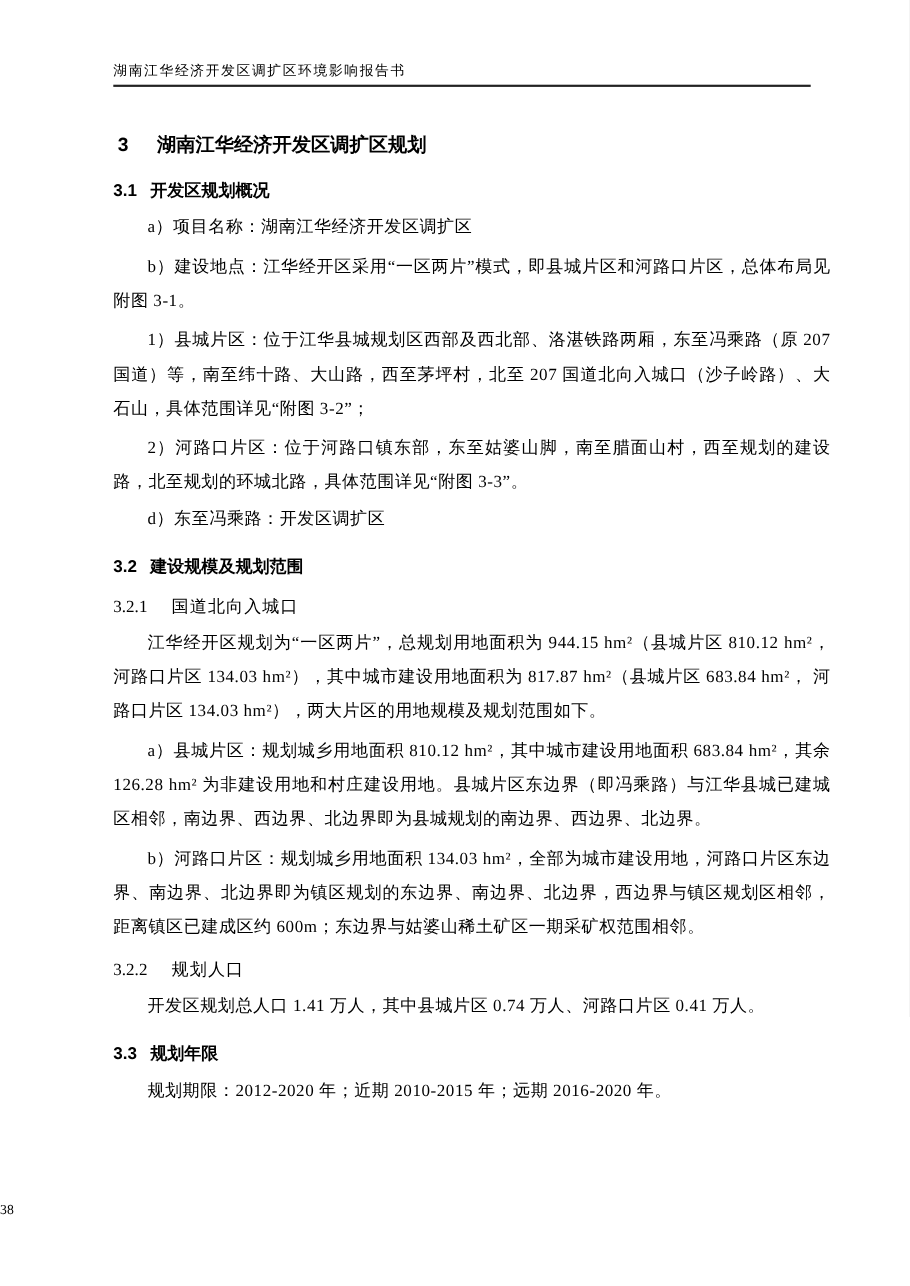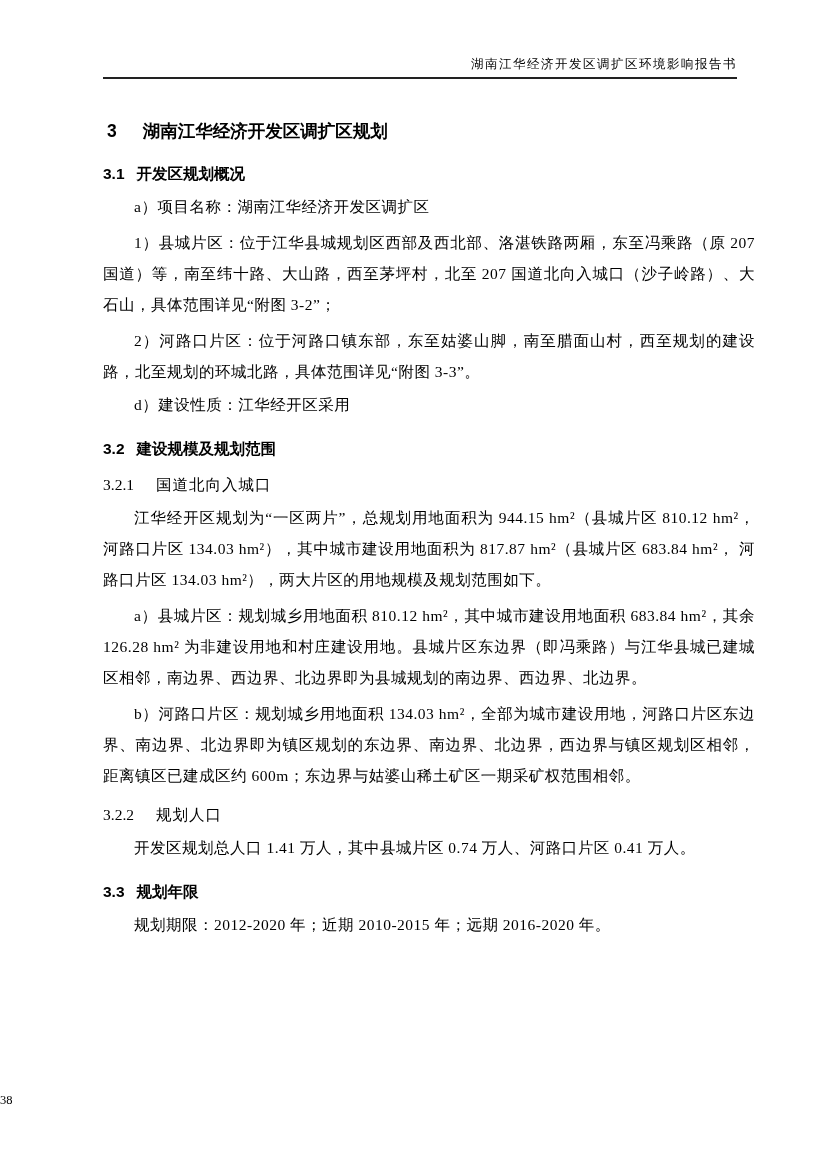--- a/index.html
+++ b/index.html
@@ -9,21 +9,20 @@
     margin:0 auto;
     background:#ffffff;
     color:#000;
     font-family:"Liberation Serif","DejaVu Serif",serif;
     overflow:hidden;
   }
   
   .doc-header{
     position:absolute;
     left:103px;width:634px;top:56px;
-    text-align:right;
     font-size:12.5px;
     letter-spacing:1.5px;
     padding-bottom:4px;
     border-bottom:2px solid #222;
   }
   
   .content{
     position:absolute;
     left:103px;width:652px;top:94px;
     font-size:15.5px;
@@ -82,23 +81,24 @@
 
     <div class="h1">
       <span class="num">3</span><span>湖南江华经济开发区调扩区规划</span>
     </div>
 
     <div class="h2">
       <span class="num">3.1</span><span>开发区规划概况</span>
     </div>
 
     <p class="body">a）项目名称：湖南江华经济开发区调扩区</p>
+    <p class="body">b）建设地点：江华经开区采用“一区两片”模式，即县城片区和河路口片区，总体布局见附图 3-1。</p>
     <p class="body">1）县城片区：位于江华县城规划区西部及西北部、洛湛铁路两厢，东至冯乘路（原 207 国道）等，南至纬十路、大山路，西至茅坪村，北至 207 国道北向入城口（沙子岭路）、大石山，具体范围详见“附图 3-2”；</p>
     <p class="body">2）河路口片区：位于河路口镇东部，东至姑婆山脚，南至腊面山村，西至规划的建设路，北至规划的环城北路，具体范围详见“附图 3-3”。</p>
-    <p class="body tight">d）建设性质：江华经开区采用</p>
+    <p class="body tight">d）东至冯乘路：开发区调扩区</p>
 
     <div class="h2">
       <span class="num">3.2</span><span>建设规模及规划范围</span>
     </div>
 
     <div class="h3">
       <span class="num">3.2.1</span><span>国道北向入城口</span>
     </div>
 
     <p class="body">江华经开区规划为“一区两片”，总规划用地面积为 944.15 hm²（县城片区 810.12 hm²，河路口片区 134.03 hm²），其中城市建设用地面积为 817.87 hm²（县城片区 683.84 hm²， 河路口片区 134.03 hm²），两大片区的用地规模及规划范围如下。</p>

